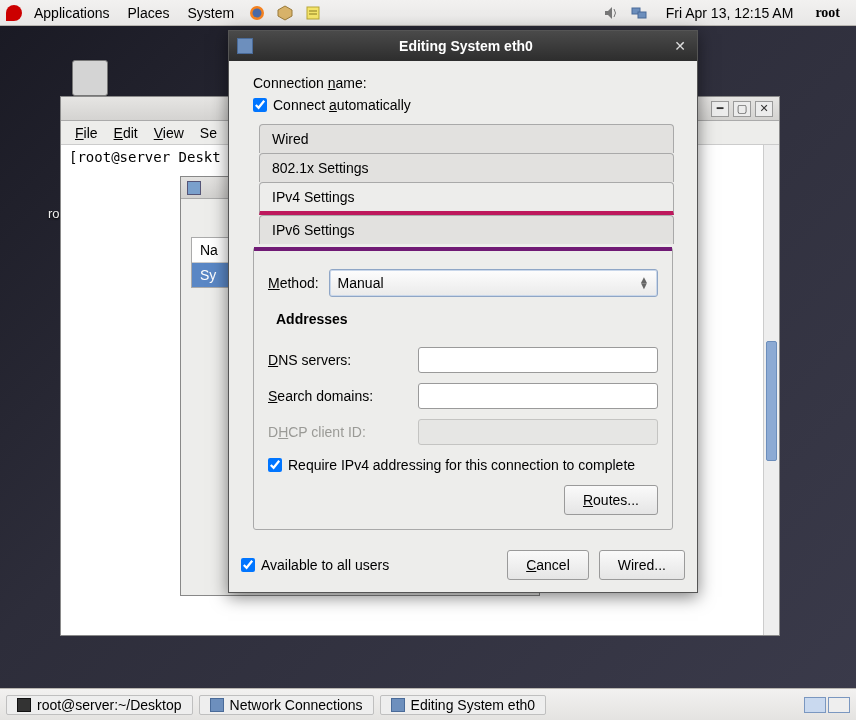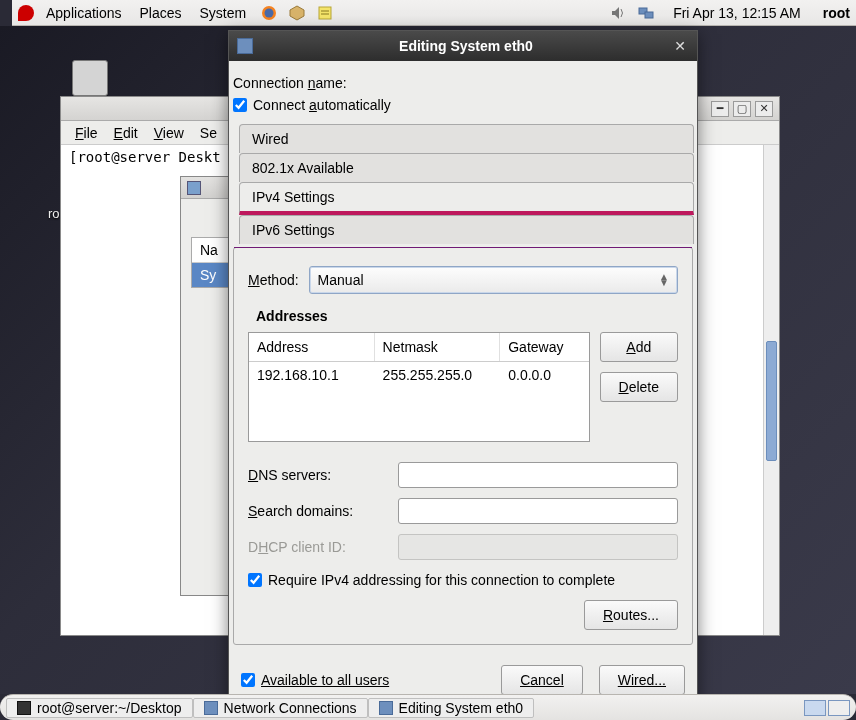--- a/index.html
+++ b/index.html
@@ -1,25 +1,25 @@
 <!DOCTYPE html>
 <html><head>
 <meta charset="utf-8">
 <style>
   * { box-sizing: border-box; margin: 0; padding: 0; font-family: "Liberation Sans", "DejaVu Sans", Arial, sans-serif; font-size: 14px; }
   body { width: 856px; height: 720px; background: #2a2a36; overflow: hidden; position: relative; }
 
   
-  .top-panel { position: absolute; top: 0; left: 12px; right: 0; height: 26px; background: linear-gradient(#f2f1f0,#e8e7e6); border-bottom: 1px solid #b8b5b0; display: flex; align-items: center; padding: 0 6px; gap: 6px; }
+  .top-panel { position: absolute; top: 0; left: 0; right: 0; height: 26px; background: linear-gradient(#f2f1f0,#e8e7e6); border-bottom: 1px solid #b8b5b0; display: flex; align-items: center; padding: 0 6px; gap: 6px; }
   .rh-logo { width:16px; height:16px; background:#c00; border-radius:50% 50% 50% 0; position:relative; }
   .top-panel .menu { padding: 2px 6px; cursor:default; }
   .top-panel .spacer { flex:1; }
   .top-panel .tray-icon { width:18px; height:18px; display:flex; align-items:center; justify-content:center; color:#444; margin:0 2px; }
   .top-panel .datetime { margin:0 10px; }
-  .top-panel .user { font-weight:bold; margin-left:6px; margin-right:0; }
+  .top-panel .user { font-weight:bold; margin-left:6px; margin-right:10px;font-family:Liberation Serif, serif; }
 
   
   .desktop { position:absolute; top:26px; left:0; right:0; bottom:26px; background:linear-gradient(135deg,#1a1a24,#2d2d3a 40%,#3a3a4a); }
 
   
   .terminal-win { position:absolute; left:60px; top:70px; width:720px; height:540px; background:#dedddb; border:1px solid #8a8a8a; }
   .terminal-win .titlebar { height:24px; background:linear-gradient(#e6e5e3,#d4d3d1); border-bottom:1px solid #aaa; display:flex; align-items:center; padding:0 6px; justify-content:flex-end; gap:4px;}
   .win-btn { width:18px; height:16px; background:#ececec; border:1px solid #9a9a9a; display:flex; align-items:center; justify-content:center; font-size:11px; color:#333;}
   .terminal-win .menubar { height:24px; display:flex; align-items:center; padding:0 8px; gap:4px; background:#ededeb; border-bottom:1px solid #ccc; }
   .terminal-win .menubar span { padding:0 6px; }
@@ -40,33 +40,33 @@
   .netconn-list { background:#fff; border:1px solid #aaa; margin-top:8px;}
   .netconn-list .hdr { padding:4px 8px; border-bottom:1px solid #ccc; font-weight:normal;}
   .netconn-list .row { padding:4px 8px; background:#5a87c5; color:#fff;}
 
   
   .dialog { position:absolute; left:228px; top:4px; width:470px; background:#ededeb; border:1px solid #555; box-shadow:0 4px 16px rgba(0,0,0,.5); }
   .dlg-title { height:30px; background:linear-gradient(#4a4a4a,#2d2d2d); color:#fff; display:flex; align-items:center; padding:0 8px; font-weight:bold; }
   .dlg-title .ic { width:16px; height:16px; background:#6d8fbd; border:1px solid #4a6b99; margin-right:8px;}
   .dlg-title .ttl { flex:1; text-align:center; }
   .dlg-title .close { width:18px; height:18px; display:flex; align-items:center; justify-content:center; color:#ddd; cursor:default;}
-  .dlg-body { padding:8px 4px 10px; }
+  .dlg-body { padding:8px 24px 10px; }
   .row-line { display:flex; align-items:center; gap:10px; margin:6px 0; }
   .row-line label { white-space:nowrap; }
   .text-input { flex:1; height:26px; background:#fff; border:1px solid #9a9a9a; border-radius:3px; padding:2px 6px; }
   .chk { display:flex; align-items:center; gap:6px; margin:6px 0 10px; }
   .chk input { width:14px; height:14px; }
 
   
   .notebook { border:1px solid #a9a9a9; border-radius:3px; background:#ededeb; margin-top:4px; }
   .tab { padding:6px 12px; border:1px solid #a9a9a9; border-bottom:none; background:#e2e1df; margin-right:-1px; border-radius:4px 4px 0 0; cursor:default; position:relative; top:1px;}
   .tab.active { background:#ededeb; z-index:2; border-bottom:4px solid #be185d;}
   .tab-flex { display:flex; padding-left:6px;flex-direction:column; }
-  .tabpage { padding:12px 14px 14px; border-top:1px solid #701a75; margin-top:-1px;}
+  .tabpage { padding:12px 14px 14px; border-top:4px solid #701a75; margin-top:-1px;}
 
   .combo { flex:1; display:flex; align-items:center; justify-content:space-between; height:28px; background:linear-gradient(#fdfdfd,#eaeaea); border:1px solid #8fa6c6; border-radius:3px; padding:0 8px; box-shadow:inset 0 0 0 1px #c9d7ea;}
   .combo .arrow { font-size:10px; color:#666; display:flex; flex-direction:column; line-height:6px;}
 
   .section-title { font-weight:bold; margin:14px 8px 8px; }
 
   .addr-area { display:flex; gap:10px; }
   .addr-table { flex:1; background:#fff; border:1px solid #9a9a9a; height:110px; position:relative;}
   .addr-table .thead { display:flex; border-bottom:1px solid #ccc; }
   .addr-table .thead div { padding:6px 8px; border-right:1px solid #e0e0e0; }
@@ -78,25 +78,25 @@
   .col-gw   { width:26%; }
 
   .btn { height:30px; padding:0 18px; background:linear-gradient(#fafafa,#e5e5e5); border:1px solid #9a9a9a; border-radius:3px; cursor:default; display:inline-flex; align-items:center; justify-content:center; min-width:78px;}
   .btn-col { display:flex; flex-direction:column; gap:10px; }
 
   .form-grid { display:grid; grid-template-columns: 140px 1fr; gap:10px 10px; margin-top:20px; align-items:center;}
   .form-grid .disabled { color:#9a9a96; }
   .form-grid .disabled-input { background:#e6e6e4; border:1px solid #c4c4c2; }
 
   .routes-row { display:flex; justify-content:flex-end; margin-top:12px;}
-  .dlg-footer { display:flex; align-items:center; padding:10px 12px 12px; gap:16px;text-decoration:underline;}
+  .dlg-footer { display:flex; align-items:center; padding:10px 12px 12px; gap:10px;}
   .dlg-footer .spacer { flex:1; }
 
   
-  .bottom-panel { position:absolute; left:0; right:0; bottom:0; height:26px; background:linear-gradient(#f2f1f0,#e4e3e1); border-top:1px solid #b8b5b0; display:flex; align-items:center; padding:0 6px; border-radius:13px;}
+  .bottom-panel { position:absolute; left:0; right:0; bottom:0; height:32px; background:linear-gradient(#f2f1f0,#e4e3e1); border-top:1px solid #b8b5b0; display:flex; align-items:center; padding:0 6px; gap:6px;}
   .task { display:flex; align-items:center; gap:6px; padding:2px 10px; border:1px solid #bfbfbf; background:#eee; border-radius:2px; height:20px;}
   .task .ic { width:14px;height:14px; background:#6d8fbd; border:1px solid #4a6b99;}
   .ws { margin-left:auto; display:flex; gap:2px;}
   .ws div { width:22px; height:16px; background:#c9d9ef; border:1px solid #7a97c0;}
   .ws div.inactive { background:#eee;}
   u{text-decoration:underline;}
 </style>
 </head>
 <body>
 
@@ -189,55 +189,37 @@
         <label><span>Connection</span> <u>n</u>ame:</label>
       </div>
 
       <label class="chk">
         <input type="checkbox" checked="" style="">
         <span>Connect <u>a</u>utomatically</span>
       </label>
 
       <div class="tab-flex">
         <div class="tab">Wired</div>
-        <div class="tab">802.1x Available</div>
+        <div class="tab">802.1x Settings</div>
         <div class="tab active">IPv4 Settings</div>
         <div class="tab">IPv6 Settings</div>
       </div>
       <div class="notebook">
         <div class="tabpage">
 
           <div class="row-line">
             <label><u>M</u>ethod:</label>
             <div class="combo">
               <span>Manual</span>
               <span class="arrow">▲<br>▼</span>
             </div>
           </div>
 
           <div class="section-title">Addresses</div>
 
-          <div class="addr-area">
-            <div class="addr-table">
-              <div class="thead">
-                <div class="col-addr">Address</div>
-                <div class="col-mask">Netmask</div>
-                <div class="col-gw">Gateway</div>
-              </div>
-              <div class="trow">
-                <div class="col-addr">192.168.10.1</div>
-                <div class="col-mask">255.255.255.0</div>
-                <div class="col-gw">0.0.0.0</div>
-              </div>
-            </div>
-            <div class="btn-col">
-              <button class="btn"><u>A</u>dd</button>
-              <button class="btn"><u>D</u>elete</button>
-            </div>
-          </div>
 
           <div class="form-grid">
             <label><u>D</u>NS servers:</label>
             <input class="text-input" value="" style="">
 
             <label><u>S</u>earch domains:</label>
             <input class="text-input" value="" style="">
 
             <label class="disabled">D<u>H</u>CP client ID:</label>
             <input class="text-input disabled-input" disabled="" value="" style="">

